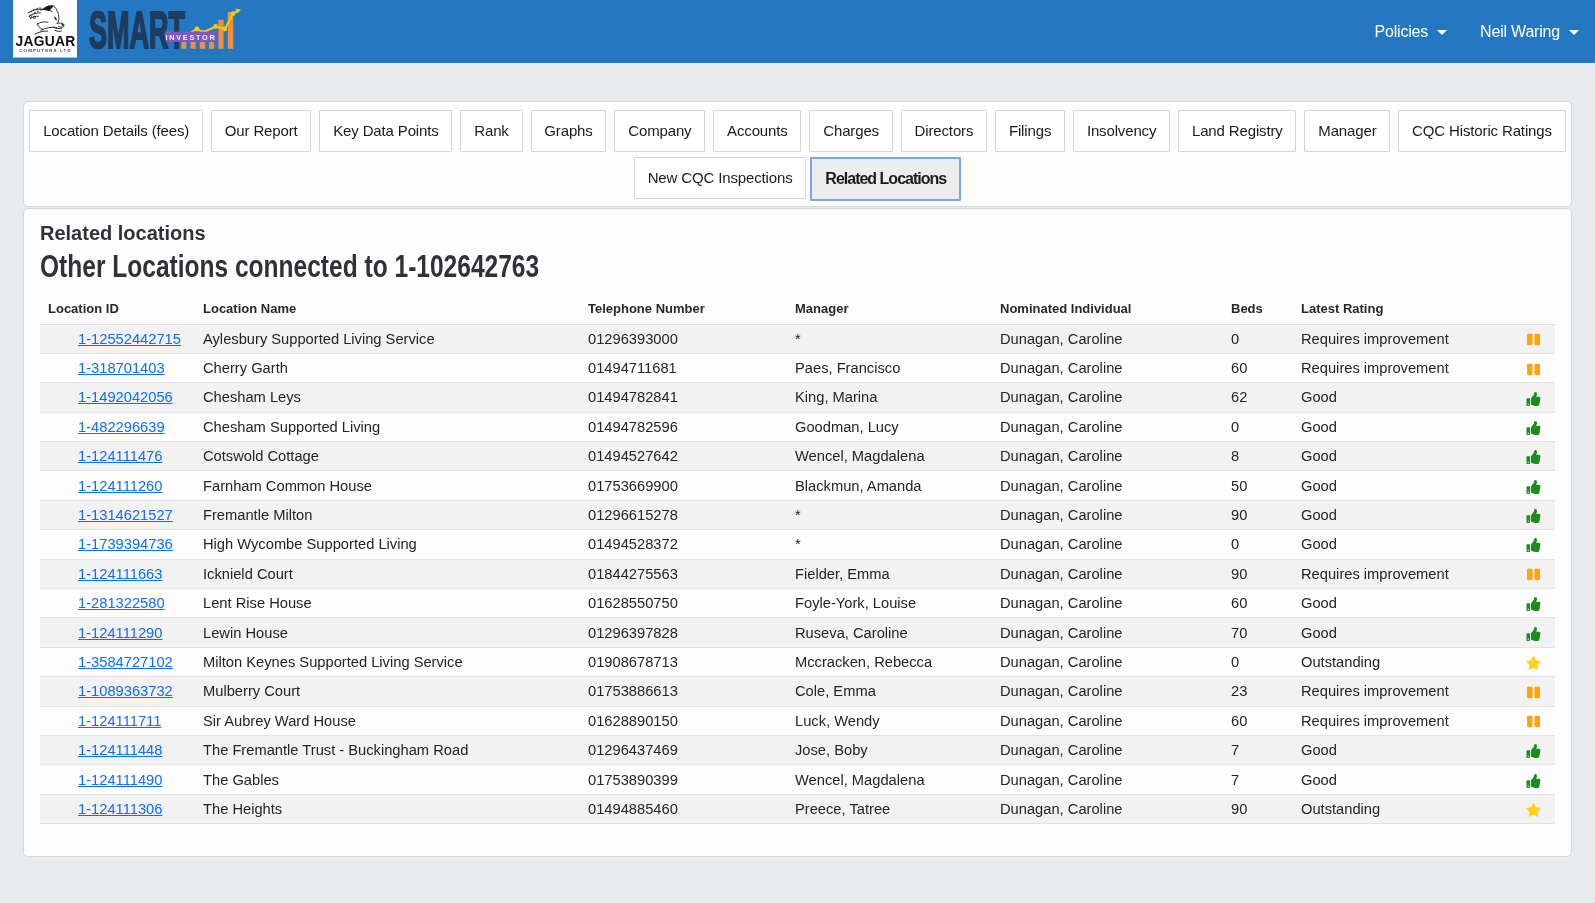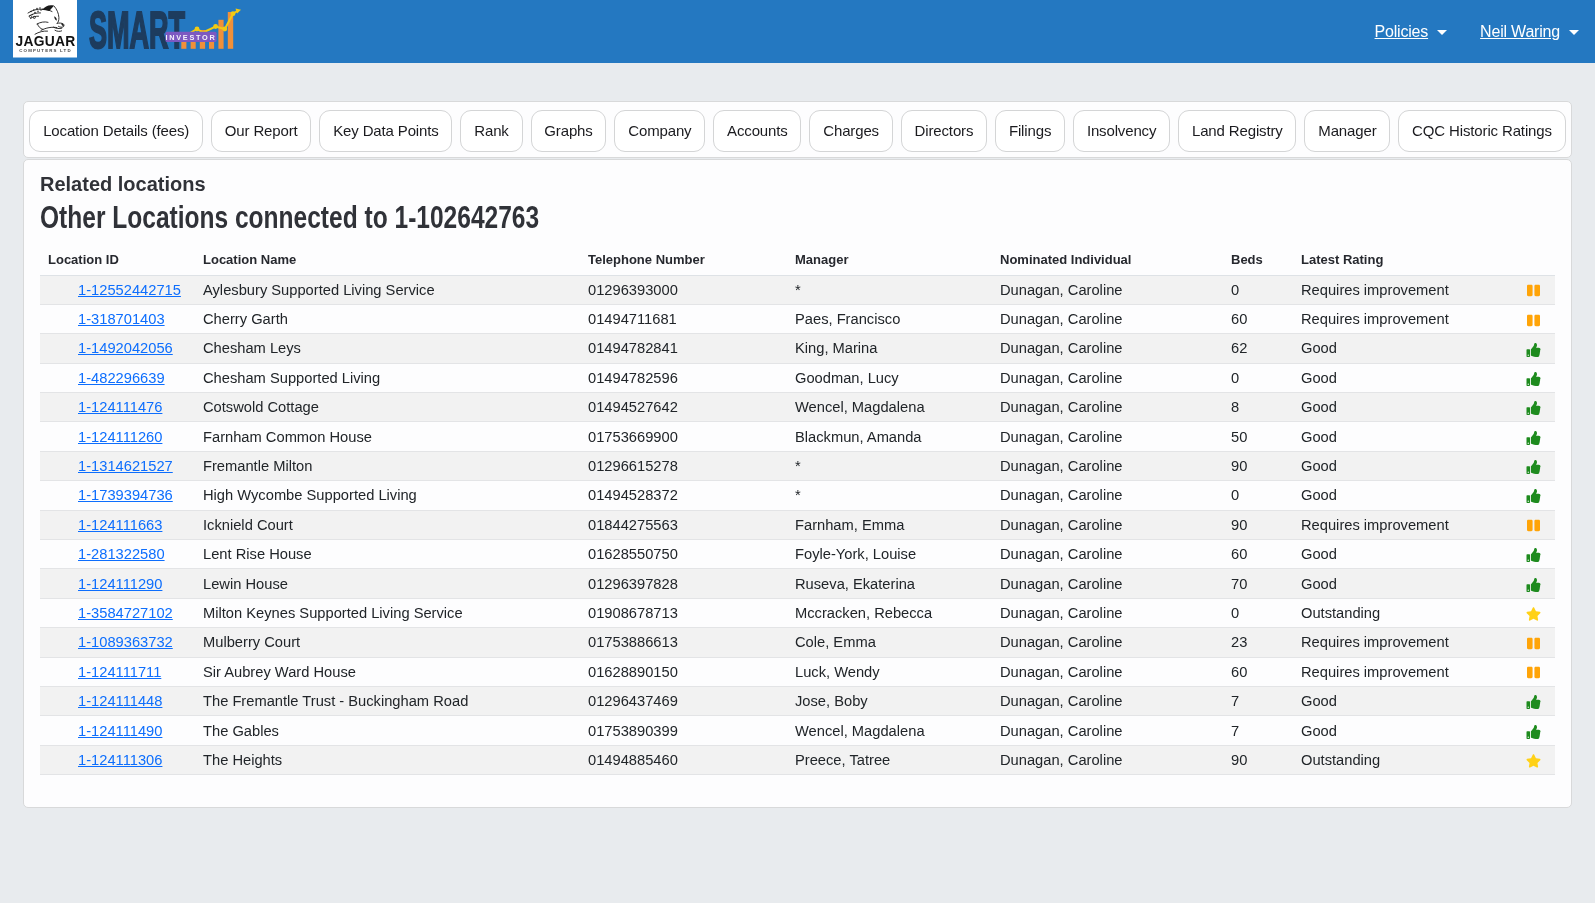--- a/index.html
+++ b/index.html
@@ -20,21 +20,20 @@
     padding: 0 16px 0 13px;
   }
   .brand { display:flex; align-items:flex-end; height:54px; }
   .nav-right {
     margin-left: auto;
     display: flex;
     align-items: center;
     color: #fff;
     font-size: 16px;
     letter-spacing: -0.2px;
-    text-decoration: underline;
   }
   .nav-item { display:flex; align-items:center; margin-left: 33px; cursor:pointer; }
   .caret {
     display:inline-block; margin-left:9px;
     border-top: 5px solid #fff;
     border-left: 5px solid transparent;
     border-right: 5px solid transparent;
     position: relative; top: 1px;
   }
   
@@ -42,21 +41,21 @@
   .card {
     background: #fdfdfe;
     border: 1px solid #d8d9da;
     border-radius: 5px;
   }
   .tabs-card { padding: 8px 0 0 0; margin-bottom: 1px; }
   .tabrow { display:flex; justify-content:center; flex-wrap:wrap; align-items:flex-start; }
   .pill {
     background: #fff;
     border: 1px solid #d4d5d6;
-    border-radius: 11px;
+    border-radius: 1px;
     padding: 8px 12.8px;
     margin: 0 4px 5px 4px;
     font-size: 15px;
     letter-spacing: -0.14px;
     line-height: 24px;
     color: #1b1b1f;
     white-space: nowrap;
   }
   .pill.active {
     background: #ededee;
@@ -176,20 +175,24 @@
       <div class="pill">Company</div>
       <div class="pill">Accounts</div>
       <div class="pill">Charges</div>
       <div class="pill">Directors</div>
       <div class="pill">Filings</div>
       <div class="pill">Insolvency</div>
       <div class="pill">Land Registry</div>
       <div class="pill">Manager</div>
       <div class="pill">CQC Historic Ratings</div>
     </div>
+    <div class="tabrow">
+      <div class="pill">New CQC Inspections</div>
+      <div class="pill active">Related Locations</div>
+    </div>
   </div>
 
   <div class="card table-card">
     <div class="subtitle">Related locations</div>
     <h3 class="title">Other Locations connected to 1-102642763</h3>
     <table>
       <thead>
         <tr>
           <th style="width:155px">Location ID</th>
           <th style="width:385px">Location Name</th>
@@ -295,21 +298,21 @@
             <td>0</td>
             <td>Good</td>
             <td class="ic"><svg width="15" height="14" viewBox="0 0 512 512">
                 <path fill="#1e8b1e" d="M104 224H24c-13.255 0-24 10.745-24 24v240c0 13.255 10.745 24 24 24h80c13.255 0 24-10.745 24-24V248c0-13.255-10.745-24-24-24zM64 472c-13.255 0-24-10.745-24-24s10.745-24 24-24 24 10.745 24 24-10.745 24-24 24zM384 81.452c0 42.416-25.97 66.208-33.277 94.548h101.723c33.397 0 59.397 27.746 59.553 58.098.084 17.938-7.546 37.249-19.439 49.197l-.11.11c9.836 23.337 8.237 56.037-9.308 79.469 8.681 25.895-.069 57.704-16.382 74.757 4.298 17.598 2.244 32.575-6.148 44.632C440.202 511.587 389.616 512 346.839 512l-2.845-.001c-48.287-.017-87.806-17.598-119.56-31.725-15.957-7.099-36.821-15.887-52.651-16.178-6.54-.12-11.783-5.457-11.783-11.998v-213.77c0-3.2 1.282-6.271 3.558-8.521 39.614-39.144 56.648-80.587 89.117-113.111 14.804-14.832 20.188-37.236 25.393-58.902C282.515 39.293 291.817 0 312 0c24 0 72 8 72 81.452z"></path>
               </svg></td>
           </tr>
         <tr>
             <td><a class="lnk" href="#">1-124111663</a></td>
             <td>Icknield Court</td>
             <td>01844275563</td>
-            <td>Farnham, Emma</td>
+            <td>Fielder, Emma</td>
             <td>Dunagan, Caroline</td>
             <td>90</td>
             <td>Requires improvement</td>
             <td class="ic"><svg width="13" height="13" viewBox="0 0 448 512" preserveAspectRatio="none">
                 <path fill="#ffa408" d="M144 479H48c-26.5 0-48-21.5-48-48V79c0-26.5 21.5-48 48-48h96c26.5 0 48 21.5 48 48v352c0 26.5-21.5 48-48 48zm304-48V79c0-26.5-21.5-48-48-48h-96c-26.5 0-48 21.5-48 48v352c0 26.5 21.5 48 48 48h96c26.5 0 48-21.5 48-48z"></path>
               </svg></td>
           </tr>
         <tr>
             <td><a class="lnk" href="#">1-281322580</a></td>
             <td>Lent Rise House</td>
@@ -319,21 +322,21 @@
             <td>60</td>
             <td>Good</td>
             <td class="ic"><svg width="15" height="14" viewBox="0 0 512 512">
                 <path fill="#1e8b1e" d="M104 224H24c-13.255 0-24 10.745-24 24v240c0 13.255 10.745 24 24 24h80c13.255 0 24-10.745 24-24V248c0-13.255-10.745-24-24-24zM64 472c-13.255 0-24-10.745-24-24s10.745-24 24-24 24 10.745 24 24-10.745 24-24 24zM384 81.452c0 42.416-25.97 66.208-33.277 94.548h101.723c33.397 0 59.397 27.746 59.553 58.098.084 17.938-7.546 37.249-19.439 49.197l-.11.11c9.836 23.337 8.237 56.037-9.308 79.469 8.681 25.895-.069 57.704-16.382 74.757 4.298 17.598 2.244 32.575-6.148 44.632C440.202 511.587 389.616 512 346.839 512l-2.845-.001c-48.287-.017-87.806-17.598-119.56-31.725-15.957-7.099-36.821-15.887-52.651-16.178-6.54-.12-11.783-5.457-11.783-11.998v-213.77c0-3.2 1.282-6.271 3.558-8.521 39.614-39.144 56.648-80.587 89.117-113.111 14.804-14.832 20.188-37.236 25.393-58.902C282.515 39.293 291.817 0 312 0c24 0 72 8 72 81.452z"></path>
               </svg></td>
           </tr>
         <tr>
             <td><a class="lnk" href="#">1-124111290</a></td>
             <td>Lewin House</td>
             <td>01296397828</td>
-            <td>Ruseva, Ekaterina</td>
+            <td>Ruseva, Caroline</td>
             <td>Dunagan, Caroline</td>
             <td>70</td>
             <td>Good</td>
             <td class="ic"><svg width="15" height="14" viewBox="0 0 512 512">
                 <path fill="#1e8b1e" d="M104 224H24c-13.255 0-24 10.745-24 24v240c0 13.255 10.745 24 24 24h80c13.255 0 24-10.745 24-24V248c0-13.255-10.745-24-24-24zM64 472c-13.255 0-24-10.745-24-24s10.745-24 24-24 24 10.745 24 24-10.745 24-24 24zM384 81.452c0 42.416-25.97 66.208-33.277 94.548h101.723c33.397 0 59.397 27.746 59.553 58.098.084 17.938-7.546 37.249-19.439 49.197l-.11.11c9.836 23.337 8.237 56.037-9.308 79.469 8.681 25.895-.069 57.704-16.382 74.757 4.298 17.598 2.244 32.575-6.148 44.632C440.202 511.587 389.616 512 346.839 512l-2.845-.001c-48.287-.017-87.806-17.598-119.56-31.725-15.957-7.099-36.821-15.887-52.651-16.178-6.54-.12-11.783-5.457-11.783-11.998v-213.77c0-3.2 1.282-6.271 3.558-8.521 39.614-39.144 56.648-80.587 89.117-113.111 14.804-14.832 20.188-37.236 25.393-58.902C282.515 39.293 291.817 0 312 0c24 0 72 8 72 81.452z"></path>
               </svg></td>
           </tr>
         <tr>
             <td><a class="lnk" href="#">1-3584727102</a></td>
             <td>Milton Keynes Supported Living Service</td>

